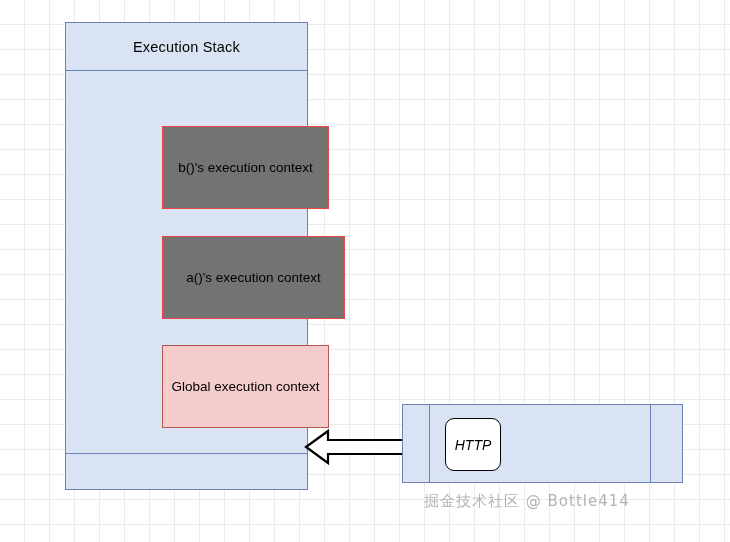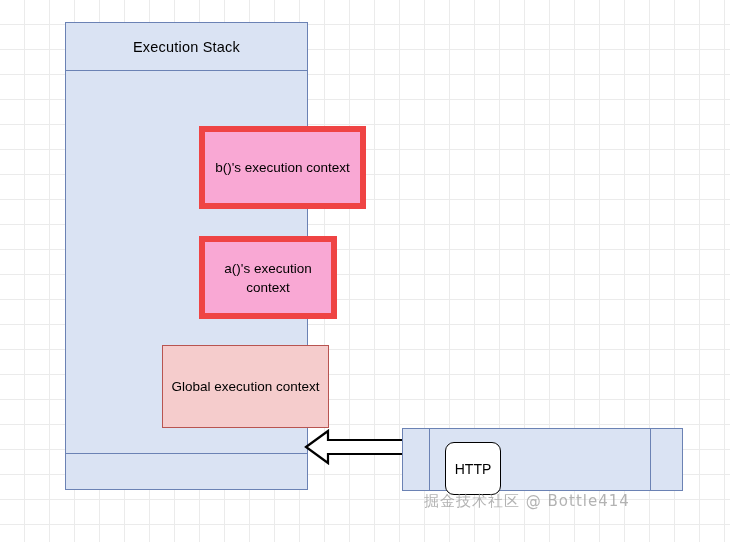--- a/index.html
+++ b/index.html
@@ -70,51 +70,51 @@
     box-sizing: border-box;
     display: flex;
     align-items: center;
     justify-content: center;
     text-align: center;
     font-size: 13.5px;
     line-height: 19px;
     color: #000000;
   }
   .ctx-yellow {
-    background: #f9a8d4;
-    border: 6px solid #ef4444;
-    margin-left: 37px;
+    background: #737373;
+    border: 1px solid #ef4444;
   }
   .ctx-pink {
     background: #f5cccc;
     border: 1px solid #b85450;
   }
   #ctx-b    { left: 96px; top: 103px; width: 167px; height: 83px; }
-  #ctx-a    { left: 96px; top: 213px; width: 138px; height: 83px; }
+  #ctx-a    { left: 96px; top: 213px; width: 183px; height: 83px; }
   #ctx-glob { left: 96px; top: 322px; width: 167px; height: 83px; align-items: center; }
 
   
   .arrow-wrap {
     position: absolute;
     left: 304px;
     top: 425px;
     width: 102px;
     height: 44px;
   }
 
   
   .event-queue {
     position: absolute;
     left: 402px;
-    top: 428px;
+    top: 404px;
     width: 281px;
-    height: 63px;
+    height: 79px;
     background: #dae3f3;
     border: 1px solid #6b82b4;
     box-sizing: border-box;
+    font-style: italic;
   }
   .eq-divider-left {
     position: absolute;
     left: 26px;
     top: 0;
     width: 0;
     height: 100%;
     border-left: 1px solid #6b82b4;
   }
   .eq-divider-right {

